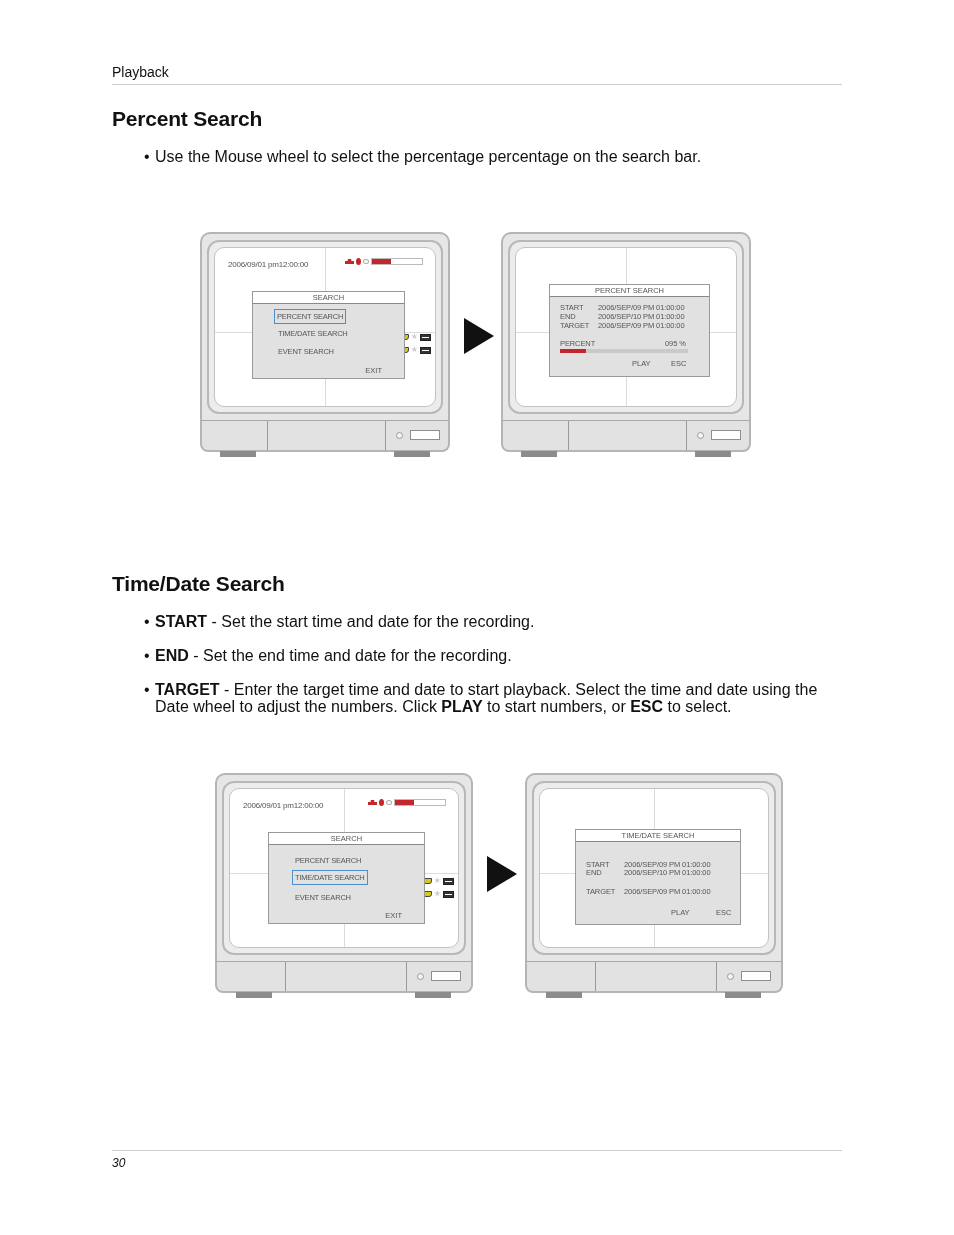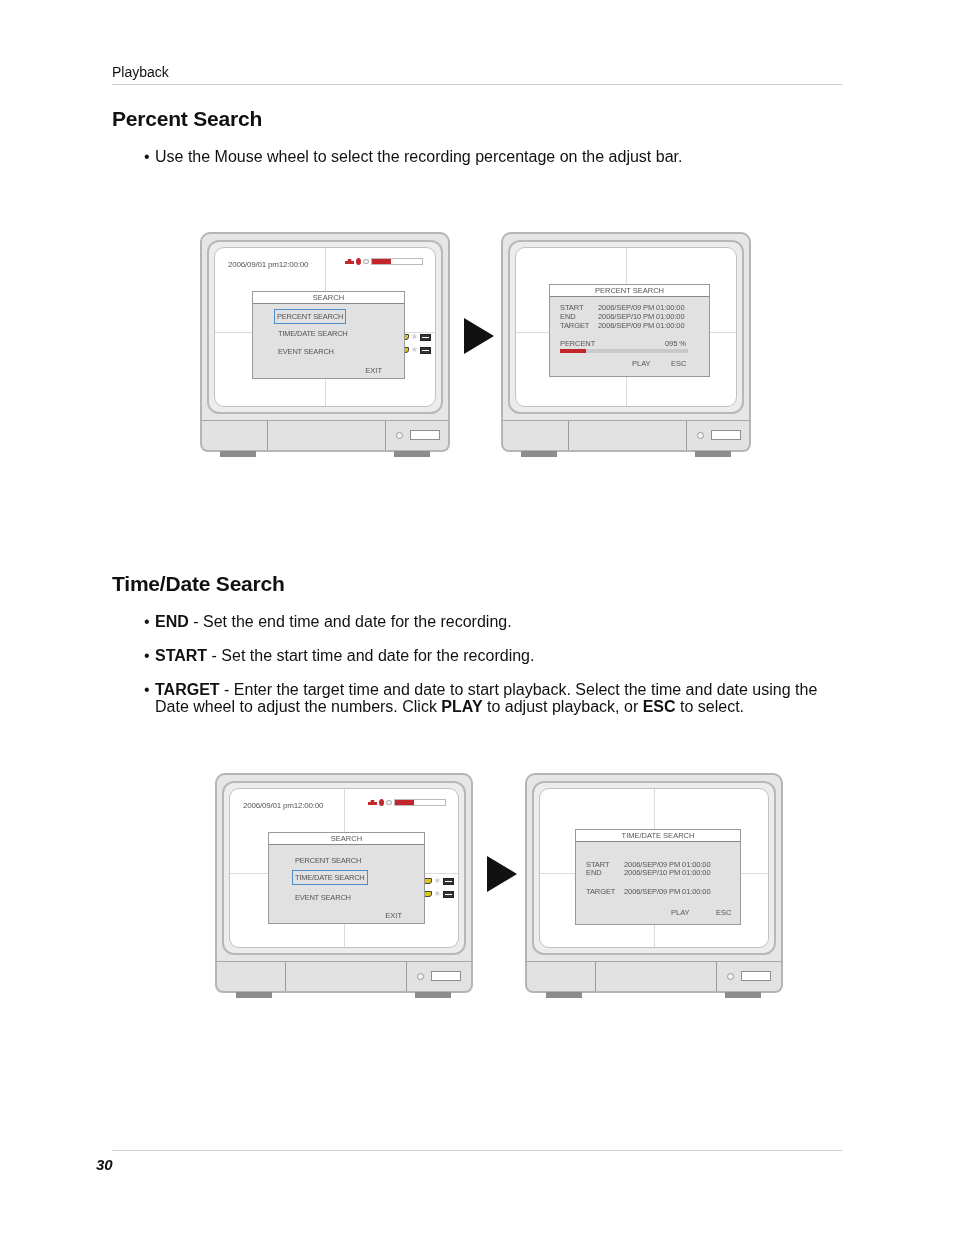--- a/index.html
+++ b/index.html
@@ -2,21 +2,21 @@
 <html><head>
 <meta charset="utf-8">
 <style>
   html, body { margin: 0; padding: 0; background: #ffffff; }
   body { width: 954px; height: 1235px; position: relative; font-family: "Liberation Sans", sans-serif; color: #111; overflow: hidden; }
 
   .running-head { position: absolute; left: 112px; top: 64px; font-size: 14px; }
   .rule { position: absolute; left: 112px; width: 730px; height: 1px; background: #cfcfcf; }
   .rule.top { top: 84px; }
   .rule.bottom { top: 1150px; }
-  .page-num { position: absolute; left: 96px; top: 1156px; font-size: 15px; font-weight: bold; font-style: italic; }
+  .page-num { position: absolute; left: 112px; top: 1156px; font-size: 12px; font-weight: normal; font-style: italic; }
 
   h2 { position: absolute; left: 112px; margin: 0; font-size: 21px; font-weight: bold; letter-spacing: -0.2px; }
   .bullets { position: absolute; left: 140px; width: 710px; margin: 0; padding: 0; list-style: none; font-size: 16px; line-height: 17px; }
   .bullets li { margin: 0 0 17px 0; padding-left: 15px; text-indent: -11px; }
   .bullets li::before { content: "\2022"; display: inline-block; width: 11px; text-indent: 0; }
   .bullets b { font-weight: bold; }
 
   
   .monitor { position: absolute; width: 250px; height: 226px; }
   .bezel { position: absolute; left: 0; top: 0; width: 250px; height: 190px; background: #e6e6e6; border: 2px solid #b5b5b5; border-radius: 10px 10px 0 0; box-sizing: border-box; }
@@ -62,21 +62,21 @@
   .arrow { position: absolute; width: 0; height: 0; border-top: 18px solid transparent; border-bottom: 18px solid transparent; border-left: 30px solid #111; }
 </style>
 </head>
 <body>
 
 <div class="running-head">Playback</div>
 <div class="rule top"></div>
 
 <h2 style="top:107px">Percent Search</h2>
 <ul class="bullets" style="top:148px">
-  <li><span>Use the Mouse wheel to select the recording percentage on the adjust bar.</span></li>
+  <li><span>Use the Mouse wheel to select the percentage percentage on the search bar.</span></li>
 </ul>
 
 <div class="monitor" style="left:200px; top:232px;">
   <div class="bezel">
     <div class="bezel-inner">
       <div class="screen">
         <div class="grid-v"></div>
         <div class="grid-h"></div>
         <div class="osd-time">2006/09/01 pm12:00:00</div>
         <div class="status-icons">
@@ -148,23 +148,23 @@
       <div class="div2"></div>
     <div class="power-led"></div>
     <div class="slot"></div>
   </div>
   <div class="foot l"></div>
   <div class="foot r"></div>
 </div>
 
 <h2 style="top:572px">Time/Date Search</h2>
 <ul class="bullets" style="top:613px">
+  <li><b>START</b><span> - Set the start time and date for the recording.</span></li>
   <li><b>END</b><span> - Set the end time and date for the recording.</span></li>
-  <li><b>START</b><span> - Set the start time and date for the recording.</span></li>
-  <li><b>TARGET</b><span> - Enter the target time and date to start playback. Select the time and date using the Date wheel to adjust the numbers. Click </span><b>PLAY</b><span> to adjust playback, or </span><b>ESC</b><span> to select.</span></li>
+  <li><b>TARGET</b><span> - Enter the target time and date to start playback. Select the time and date using the Date wheel to adjust the numbers. Click </span><b>PLAY</b><span> to start numbers, or </span><b>ESC</b><span> to select.</span></li>
 </ul>
 
 <div class="monitor" style="left:215px; top:773px; width:258px;">
   <div class="bezel" style="width:258px;">
     <div class="bezel-inner">
       <div class="screen">
         <div class="grid-v"></div>
         <div class="grid-h"></div>
         <div class="osd-time">2006/09/01 pm12:00:00</div>
         <div class="status-icons">

